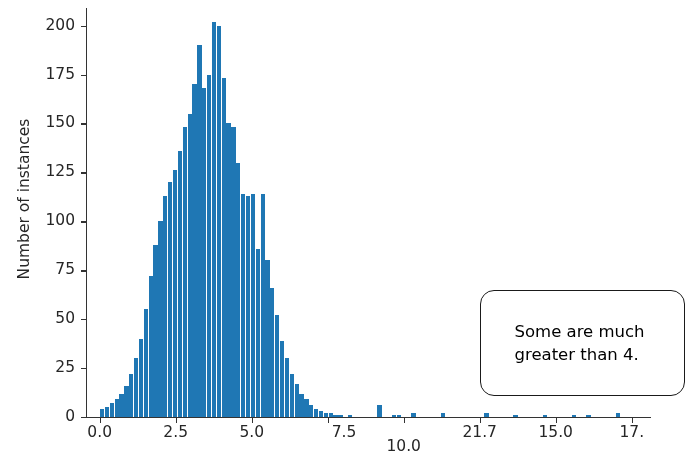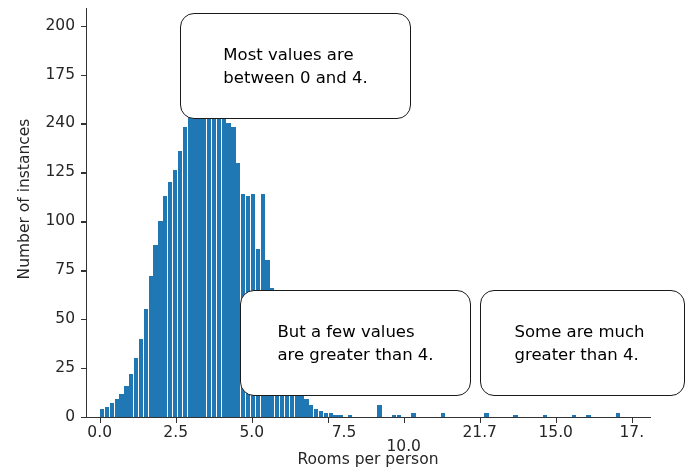--- a/index.html
+++ b/index.html
@@ -142,21 +142,21 @@
       <div class="tick-label-y" style="left: 3px; width: 72px; top: 360.077px;">25</div>
       <div class="tick-mark-y" style="top: 319.153px;"></div>
       <div class="tick-label-y" style="left: 3px; width: 72px; top: 311.153px;">50</div>
       <div class="tick-mark-y" style="top: 270.23px;"></div>
       <div class="tick-label-y" style="left: 3px; width: 72px; top: 262.23px;">75</div>
       <div class="tick-mark-y" style="top: 221.306px;"></div>
       <div class="tick-label-y" style="left: 3px; width: 72px; top: 213.306px;">100</div>
       <div class="tick-mark-y" style="top: 172.383px;"></div>
       <div class="tick-label-y" style="left: 3px; width: 72px; top: 164.383px;">125</div>
       <div class="tick-mark-y" style="top: 123.459px;"></div>
-      <div class="tick-label-y" style="left: 3px; width: 72px; top: 115.459px;">240</div>
+      <div class="tick-label-y" style="left: 3px; width: 72px; top: 115.459px;">150</div>
       <div class="tick-mark-y" style="top: 74.5359px;"></div>
       <div class="tick-label-y" style="left: 3px; width: 72px; top: 66.5359px;">175</div>
       <div class="tick-mark-y" style="top: 25.6124px;"></div>
       <div class="tick-label-y" style="left: 3px; width: 72px; top: 17.6124px;">200</div>
     </div>
 
   <div id="spine-left"></div>
   <div id="spine-bottom"></div>
 
   <div id="plot-area">
@@ -238,30 +238,21 @@
       <div class="tick-mark-x" style="left: 403.725px;"></div>
       <div class="tick-label-x" style="left: 363.725px; margin-top: 14px;">10.0</div>
       <div class="tick-mark-x" style="left: 479.736px;"></div>
       <div class="tick-label-x" style="left: 439.736px;">21.7</div>
       <div class="tick-mark-x" style="left: 555.747px;"></div>
       <div class="tick-label-x" style="left: 515.747px;">15.0</div>
       <div class="tick-mark-x" style="left: 631.757px;"></div>
       <div class="tick-label-x" style="left: 591.757px;">17.</div>
     </div>
 
-  <div id="xlabel">Rooms per person</div>
-
-  <div class="callout" id="callout-0">
-    <div class="callout-text">Most values are
-between 0 and 4.</div>
-  </div>
-
-  <div class="callout" id="callout-1">
-    <div class="callout-text">But a few values
-are greater than 4.</div>
-  </div>
+
+
 
   <div class="callout" id="callout-2">
     <div class="callout-text">Some are much
 greater than 4.</div>
   </div>
 
 </div>
 
 </body></html>

